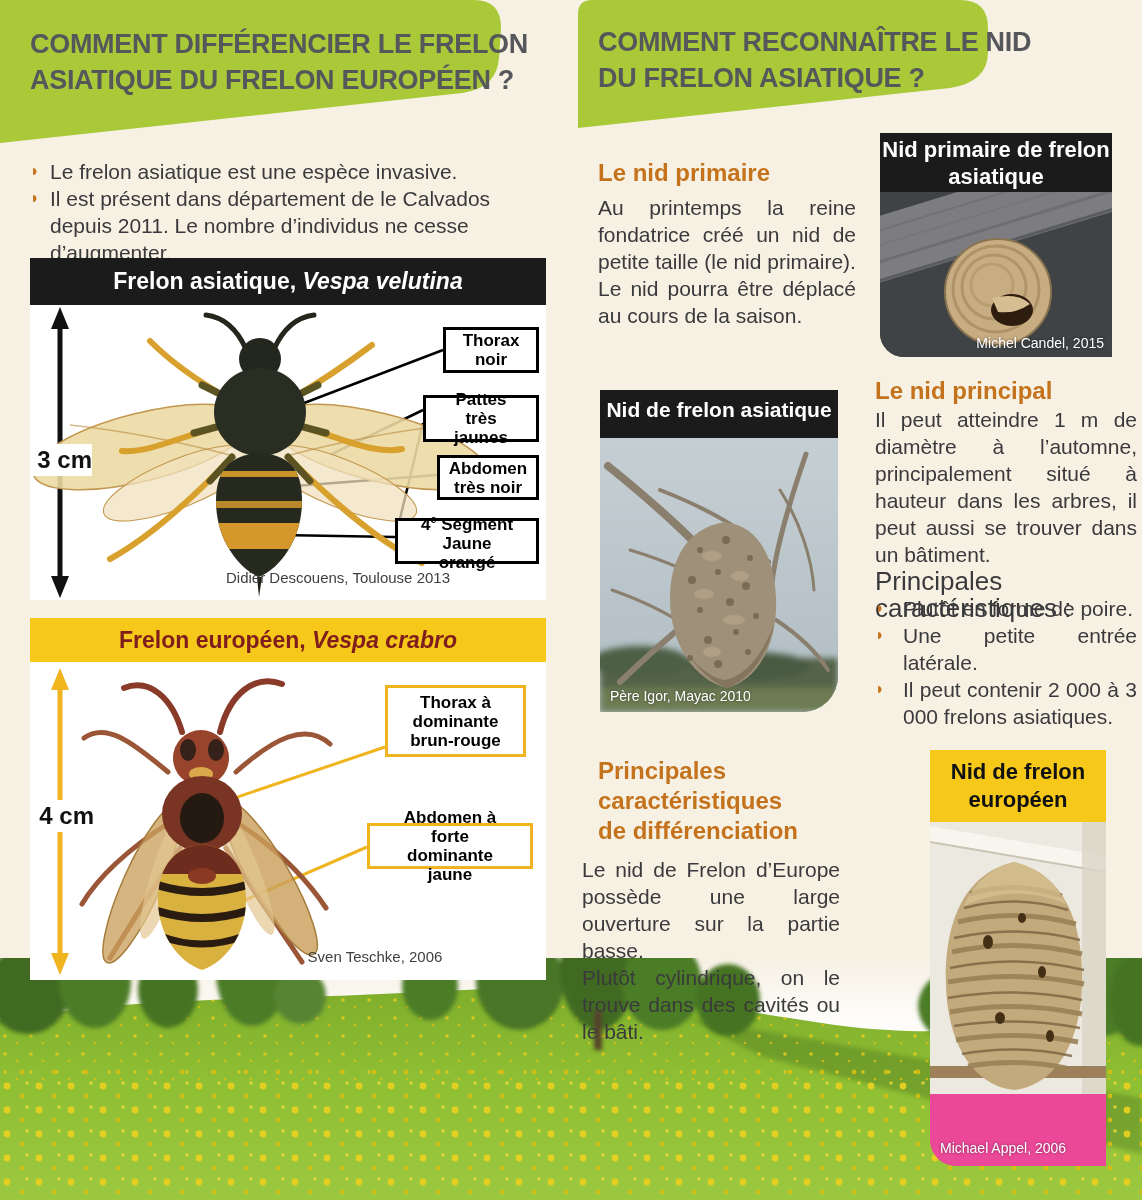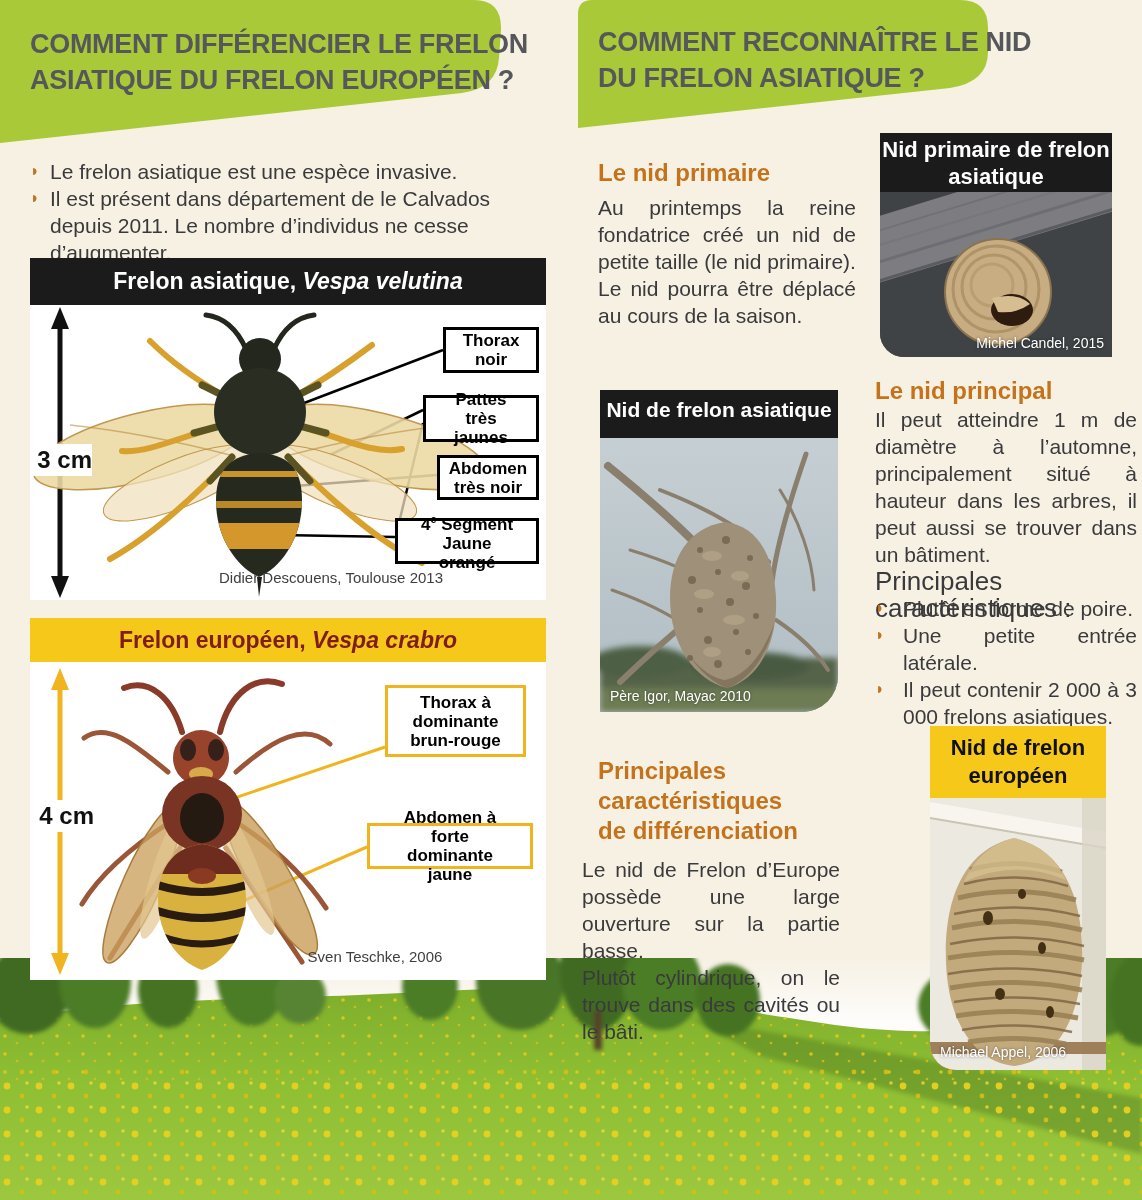--- a/index.html
+++ b/index.html
@@ -186,21 +186,21 @@
               <path d="M230,148 C196,150 186,170 186,196 C186,232 206,262 229,272 C252,262 272,232 272,196 C272,170 264,150 230,148 Z"></path>
             </clipPath>
           <g clip-path="url(#abd1)">
             <rect x="180" y="166" width="100" height="6" fill="#c9922a"></rect>
             <rect x="180" y="196" width="100" height="7" fill="#c9922a" opacity="0.9"></rect>
             <rect x="180" y="218" width="100" height="26" fill="#d4972b"></rect>
           </g>
         </g>
         <path d="M227,272 L229,292 L232,272 Z" fill="#1d1f17"></path>
       </svg>
-      <div class="fig-credit" style="left:161px;top:264px;width:280px;">Didier Descouens, Toulouse 2013</div>
+      <div class="fig-credit" style="left:168px;top:264px;width:280px;">Didier Descouens, Toulouse 2013</div>
     </div>
 
     <div class="size-label" style="left:0px;top:186px;width:62px;">3 cm</div>
   </div>
 
   <div class="callout" style="left:443px;top:327px;width:96px;height:46px;">Thorax noir</div>
   <div class="callout" style="left:423px;top:395px;width:116px;height:47px;">Pattes très jaunes</div>
   <div class="callout" style="left:437px;top:455px;width:102px;height:45px;">Abdomen très noir</div>
   <div class="callout" style="left:395px;top:518px;width:144px;height:46px;">
     <span><span>4</span><sup style="font-size:11px;">e</sup><span> Segment</span><span style="display:block;">Jaune orangé</span></span>
@@ -382,21 +382,21 @@
         <ellipse cx="104" cy="164" rx="10" ry="5"></ellipse>
           <ellipse cx="134" cy="190" rx="11" ry="5"></ellipse>
         <ellipse cx="112" cy="222" rx="9" ry="5"></ellipse>
       </g>
       <path d="M80,210 C96,240 112,252 127,258 C150,250 168,224 174,194 C160,232 140,248 124,250 C106,246 90,230 80,210 Z" fill="#6e5f48" opacity="0.55"></path>
     </svg>
     <div class="photo-cap black" style="height:48px;font-size:21px;line-height:40px;">Nid de frelon asiatique</div>
     <div class="photo-credit" style="left:10px;bottom:8px;">Père Igor, Mayac 2010</div>
   </div>
 
-  <div class="photo" style="left:930px;top:726px;width:176px;height:344px;border-radius:0 0 0 26px;background:#ef4444;">
+  <div class="photo" style="left:930px;top:750px;width:176px;height:416px;border-radius:0 0 0 26px;background:#ec4899;">
     <svg width="176" height="272" viewBox="0 0 176 272" style="top:72px;">
       <rect width="176" height="272" fill="#ece9e0"></rect>
       <polygon points="0,4 176,34 176,50 0,20" fill="#f7f5ee"></polygon>
       <line x1="0" y1="20" x2="176" y2="50" stroke="#c9c4b4" stroke-width="2"></line>
       <rect x="152" y="0" width="24" height="272" fill="#d9d4c6" opacity="0.8"></rect>
       <rect x="0" y="244" width="176" height="12" fill="#96744c" opacity="0.9"></rect>
       <path d="M84,40 C32,52 14,104 16,164 C18,226 46,264 84,268 C122,264 150,226 152,164 C154,104 136,52 84,40 Z" fill="#c3aa7d"></path>
       <g stroke="#9b8256" stroke-width="5" fill="none" opacity="0.9">
         <path d="M40,72 Q86,58 132,74"></path>
         <path d="M28,100 Q86,86 146,102"></path>

